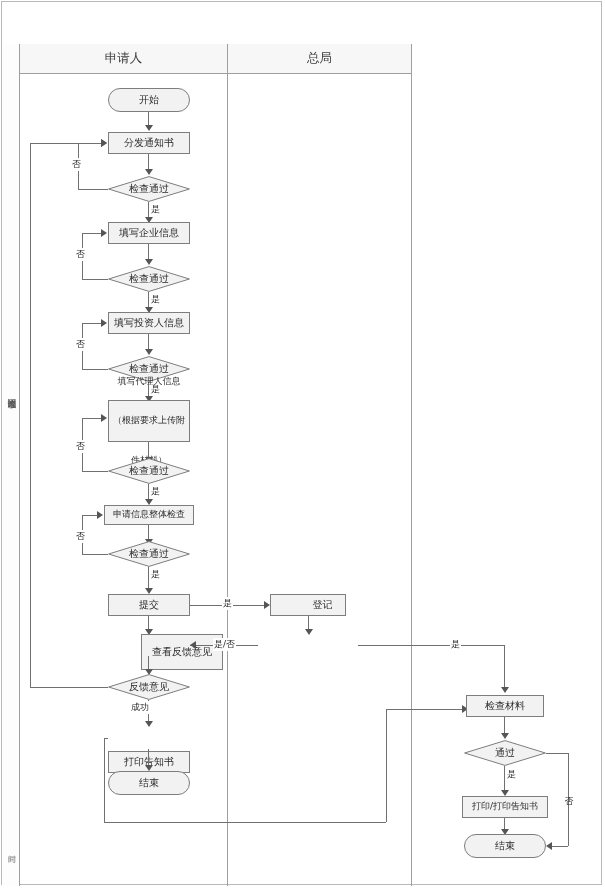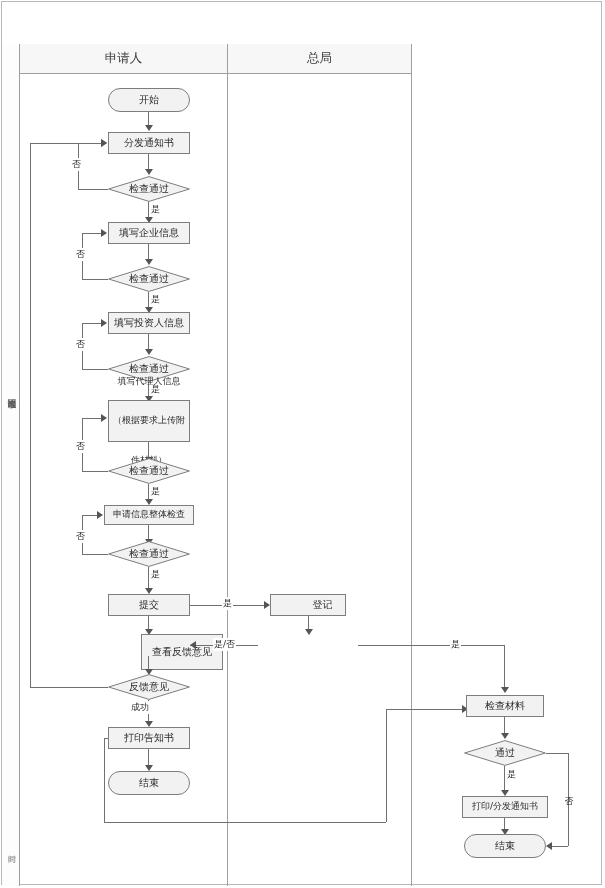--- a/index.html
+++ b/index.html
@@ -204,21 +204,21 @@
 
   <div class="ln lnh" style="left:30px;top:687px;width:78px;"></div>
   <div class="ln lnv" style="left:30px;top:143px;height:544px;"></div>
   <div class="ln lnh" style="left:30px;top:143px;width:72px;"></div>
   <div class="arw arw-r" style="left:101px;top:139px;"></div>
 
   <div class="ln lnv" style="left:148px;top:700px;height:22px;"></div>
   <div class="elbl" style="left:130px;top:701px;">成功</div>
   <div class="arw arw-d" style="left:145px;top:721px;"></div>
 
-  <div class="node proc" style="left:108px;top:727px;width:82px;height:22px;">
+  <div class="node proc" style="left:108px;top:751px;width:82px;height:22px;">
     <span>打印告知书</span>
   </div>
   <div class="ln lnv" style="left:148px;top:749px;height:17px;"></div>
   <div class="arw arw-d" style="left:145px;top:765px;"></div>
 
   <div class="node term" style="left:108px;top:771px;width:82px;height:24px;">
     <span>结束</span>
   </div>
 
   <div class="ln lnh" style="left:104px;top:738px;width:4px;"></div>
@@ -255,21 +255,21 @@
       <polygon points="41,0.6 81.4,13 41,25.4 0.6,13" fill="#f2f2f2" stroke="#7d7d7d" stroke-width="1"></polygon>
     </svg>
     <div class="dia-text">通过</div>
   </div>
 
   <div class="ln lnv" style="left:504px;top:766px;height:25px;"></div>
   <div class="elbl" style="left:506px;top:768px;">是</div>
   <div class="arw arw-d" style="left:501px;top:790px;"></div>
 
   <div class="node proc" style="left:462px;top:796px;width:86px;height:22px;font-size:9px;">
-    <span>打印/分发通知书</span>
+    <span>打印/打印告知书</span>
   </div>
   <div class="ln lnv" style="left:504px;top:818px;height:12px;"></div>
   <div class="arw arw-d" style="left:501px;top:829px;"></div>
 
   <div class="node term" style="left:464px;top:834px;width:82px;height:24px;">
     <span>结束</span>
   </div>
 
   <div class="ln lnh" style="left:546px;top:753px;width:22px;"></div>
   <div class="ln lnv" style="left:568px;top:753px;height:93px;"></div>

